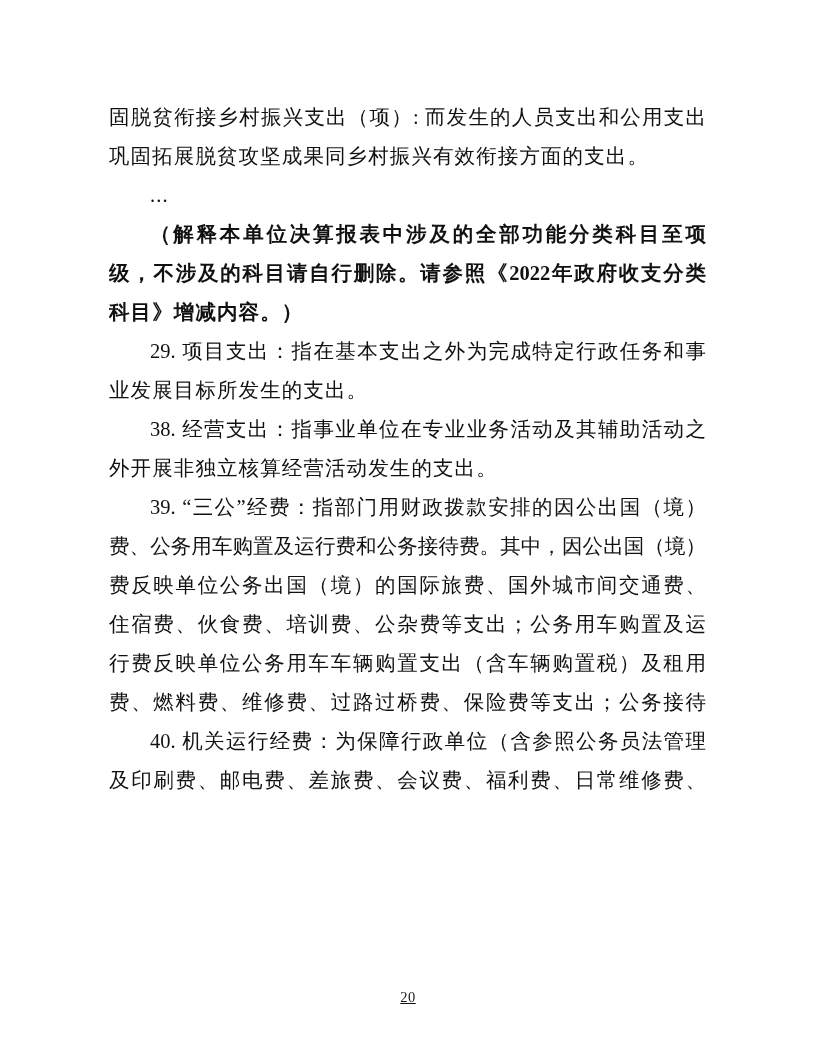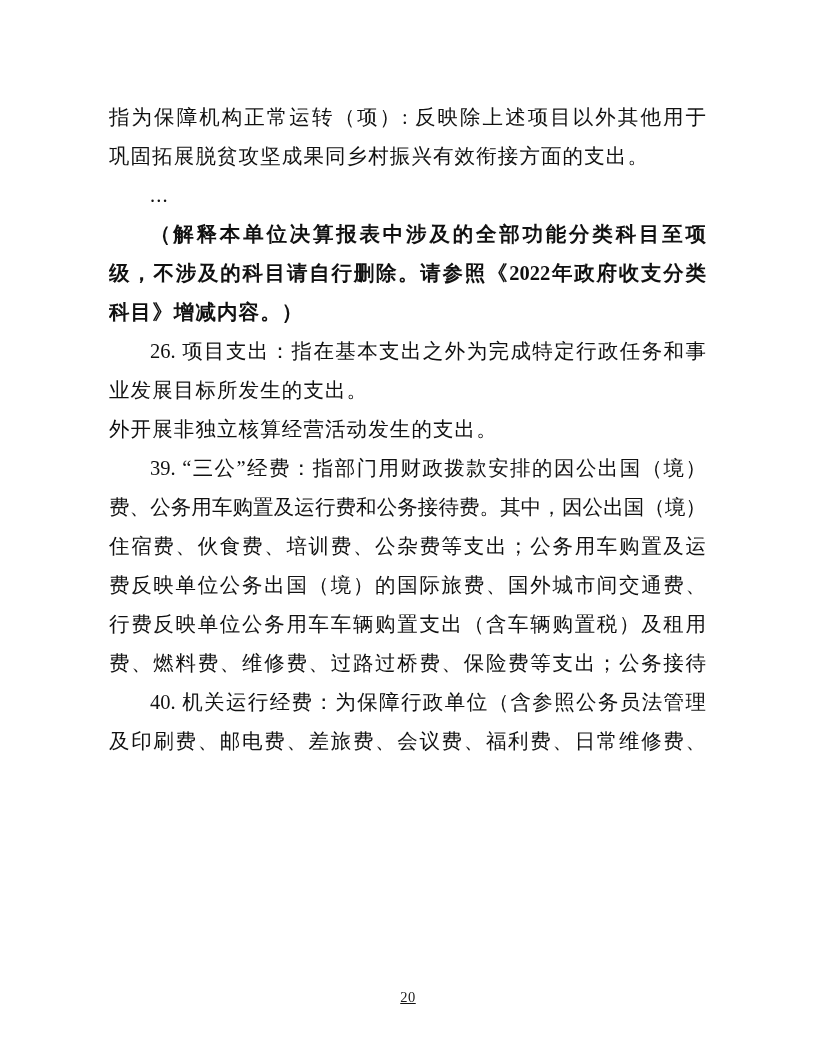--- a/index.html
+++ b/index.html
@@ -61,43 +61,44 @@
     color: #1a1a1a;
     letter-spacing: 0.5px;
   }
 </style>
 </head>
 <body>
 
 <div class="page">
   <div class="content" id="doc-content">
       <div class="paragraph">
-        <div class="line">指为保障机构正常运转（项）: 反映除上述项目以外其他用于</div>
+        <div class="line">固脱贫衔接乡村振兴支出（项）: 而发生的人员支出和公用支出</div>
         <div class="line last">巩固拓展脱贫攻坚成果同乡村振兴有效衔接方面的支出。</div>
       </div>
       <div class="paragraph">
         <div class="line indent last">...</div>
       </div>
       <div class="paragraph bold">
         <div class="line indent">（解释本单位决算报表中涉及的全部功能分类科目至项</div>
         <div class="line">级，不涉及的科目请自行删除。请参照《2022年政府收支分类</div>
         <div class="line last">科目》增减内容。）</div>
       </div>
       <div class="paragraph">
-        <div class="line indent">26. 项目支出：指在基本支出之外为完成特定行政任务和事</div>
+        <div class="line indent">29. 项目支出：指在基本支出之外为完成特定行政任务和事</div>
         <div class="line last">业发展目标所发生的支出。</div>
       </div>
       <div class="paragraph">
+        <div class="line indent">38. 经营支出：指事业单位在专业业务活动及其辅助活动之</div>
         <div class="line last">外开展非独立核算经营活动发生的支出。</div>
       </div>
       <div class="paragraph">
         <div class="line indent">39. “三公”经费：指部门用财政拨款安排的因公出国（境）</div>
         <div class="line">费、公务用车购置及运行费和公务接待费。其中，因公出国（境）</div>
+        <div class="line">费反映单位公务出国（境）的国际旅费、国外城市间交通费、</div>
         <div class="line">住宿费、伙食费、培训费、公杂费等支出；公务用车购置及运</div>
-        <div class="line">费反映单位公务出国（境）的国际旅费、国外城市间交通费、</div>
         <div class="line">行费反映单位公务用车车辆购置支出（含车辆购置税）及租用</div>
         <div class="line">费、燃料费、维修费、过路过桥费、保险费等支出；公务接待</div>
       </div>
       <div class="paragraph">
         <div class="line indent">40. 机关运行经费：为保障行政单位（含参照公务员法管理</div>
         <div class="line">及印刷费、邮电费、差旅费、会议费、福利费、日常维修费、</div>
       </div>
     </div>
   <div class="footer">
     <span class="pagenum">20</span>

